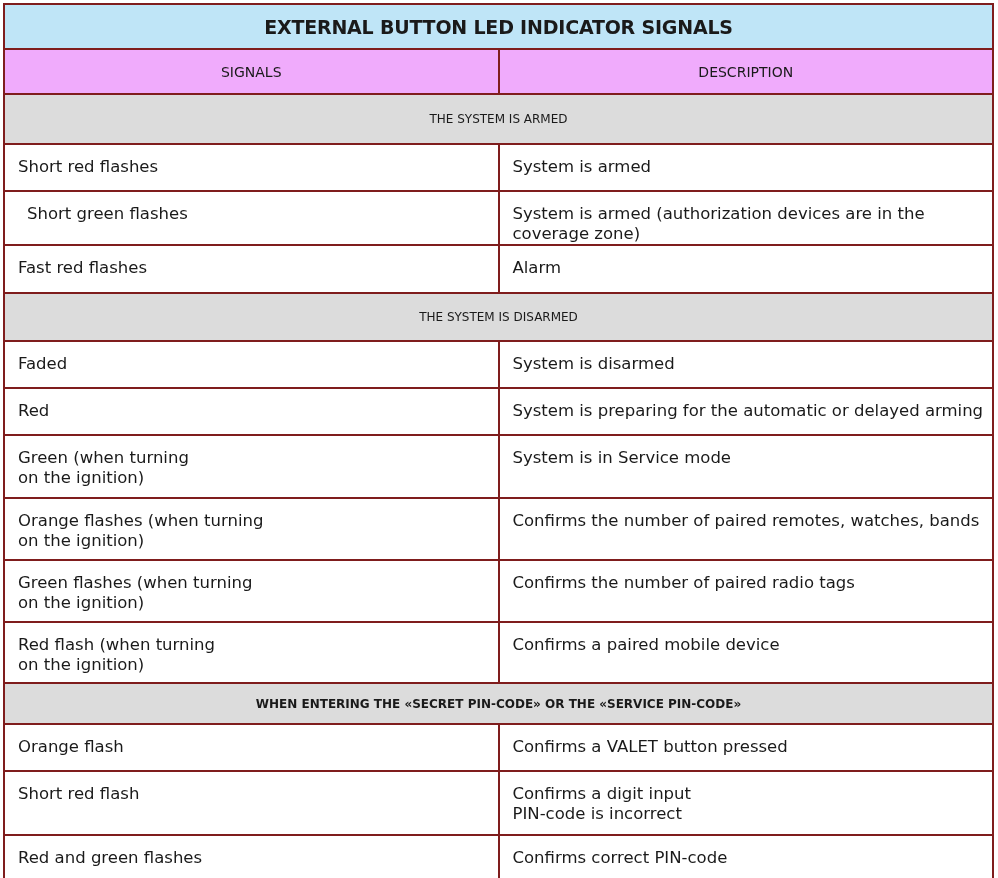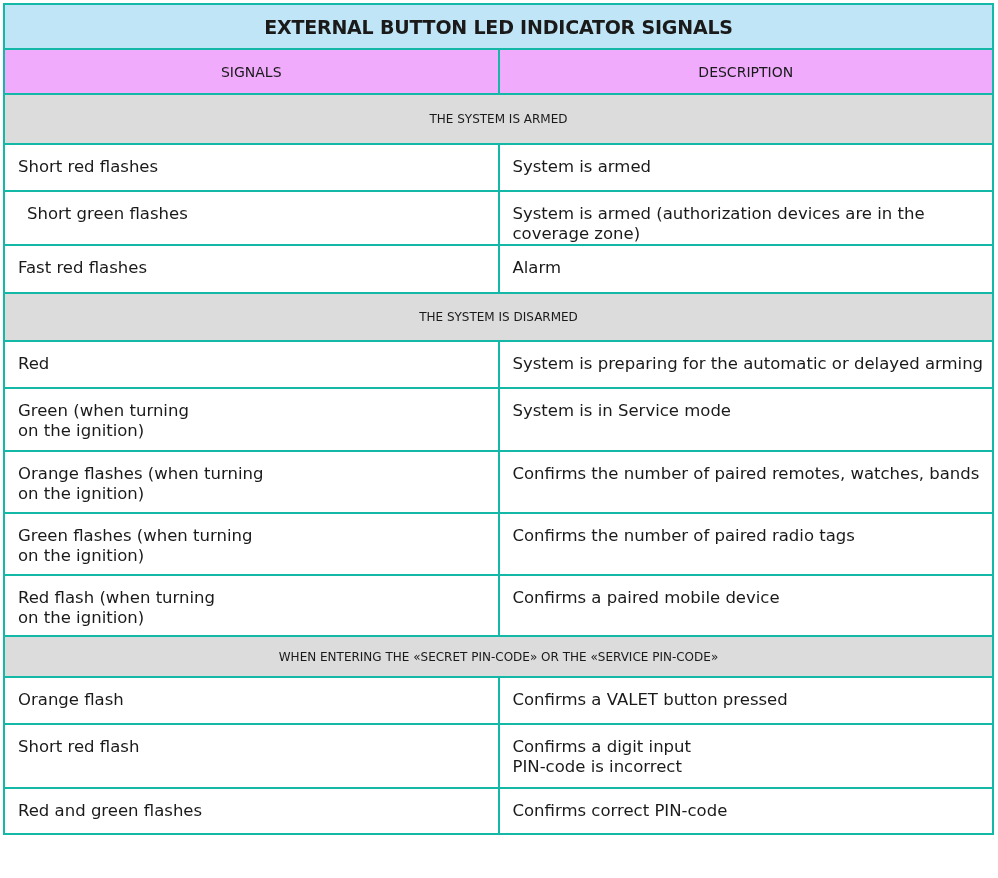--- a/index.html
+++ b/index.html
@@ -1,18 +1,18 @@
 <!DOCTYPE html>
 <html><head>
 <meta charset="utf-8">
 <style>
   html,body{margin:0;padding:0;background:#fff;}
   body{width:998px;height:878px;position:relative;font-family:"DejaVu Sans","Liberation Sans",sans-serif;color:#1a1a1a;}
   table{position:absolute;left:3px;top:3px;width:991px;border-collapse:collapse;table-layout:fixed;}
-  td{border:2px solid #14b8a6;padding:0 0 0 13px;font-size:16.5px;vertical-align:top;box-sizing:border-box;}
+  td{border:2px solid #7f1d1d;padding:0 0 0 13px;font-size:16.5px;vertical-align:top;box-sizing:border-box;}
   .title{background:#bfe5f7;text-align:center;font-weight:bold;font-size:19px;height:45px;vertical-align:middle;padding:0;letter-spacing:-0.2px;}
   .colhdr{background:#f0abfc;text-align:center;font-size:14px;height:45px;vertical-align:middle;padding:0;}
   .section{background:#dcdcdc;text-align:center;font-size:12px;vertical-align:middle;padding:0;}
   .cell{padding-top:12px;line-height:20px;}
   .c1{width:279px;}
 </style>
 </head>
 <body>
 
 <table>
@@ -36,20 +36,24 @@
         <td class="cell" style="height: 47px; white-space: pre-line;">System is armed (authorization devices are in the coverage zone)</td>
       </tr>
       <tr>
         <td class="cell c1" style="height: 48px; white-space: pre-line;">Fast red flashes</td>
         <td class="cell" style="height: 48px; white-space: pre-line;">Alarm</td>
       </tr>
       <tr>
         <td colspan="2" class="section" style="height: 48px;">THE SYSTEM IS DISARMED</td>
       </tr>
       <tr>
+        <td class="cell c1" style="height: 47px; white-space: pre-line;">Faded</td>
+        <td class="cell" style="height: 47px; white-space: pre-line;">System is disarmed</td>
+      </tr>
+      <tr>
         <td class="cell c1" style="height: 47px; white-space: pre-line;">Red</td>
         <td class="cell" style="height: 47px; white-space: pre-line;">System is preparing for the automatic or delayed arming</td>
       </tr>
       <tr>
         <td class="cell c1" style="height: 63px; white-space: pre-line;">Green (when turning
 on the ignition)</td>
         <td class="cell" style="height: 63px; white-space: pre-line;">System is in Service mode</td>
       </tr>
       <tr>
         <td class="cell c1" style="height: 62px; white-space: pre-line;">Orange flashes (when turning
@@ -60,21 +64,21 @@
         <td class="cell c1" style="height: 62px; white-space: pre-line;">Green flashes (when turning
 on the ignition)</td>
         <td class="cell" style="height: 62px; white-space: pre-line;">Confirms the number of paired radio tags</td>
       </tr>
       <tr>
         <td class="cell c1" style="height: 61px; white-space: pre-line;">Red flash (when turning
 on the ignition)</td>
         <td class="cell" style="height: 61px; white-space: pre-line;">Confirms a paired mobile device</td>
       </tr>
       <tr>
-        <td colspan="2" class="section" style="height: 41px;">WHEN ENTERING THE «SECRET PIN-CODE» OR THE «SERVICE PIN-CODE»</td>
+        <td colspan="2" class="section" style="height: 41px; font-weight: bold;">WHEN ENTERING THE «SECRET PIN-CODE» OR THE «SERVICE PIN-CODE»</td>
       </tr>
       <tr>
         <td class="cell c1" style="height: 47px; white-space: pre-line;">Orange flash</td>
         <td class="cell" style="height: 47px; white-space: pre-line;">Confirms a VALET button pressed</td>
       </tr>
       <tr>
         <td class="cell c1" style="height: 64px; white-space: pre-line;">Short red flash</td>
         <td class="cell" style="height: 64px; white-space: pre-line;">Confirms a digit input
 PIN-code is incorrect</td>
       </tr>

